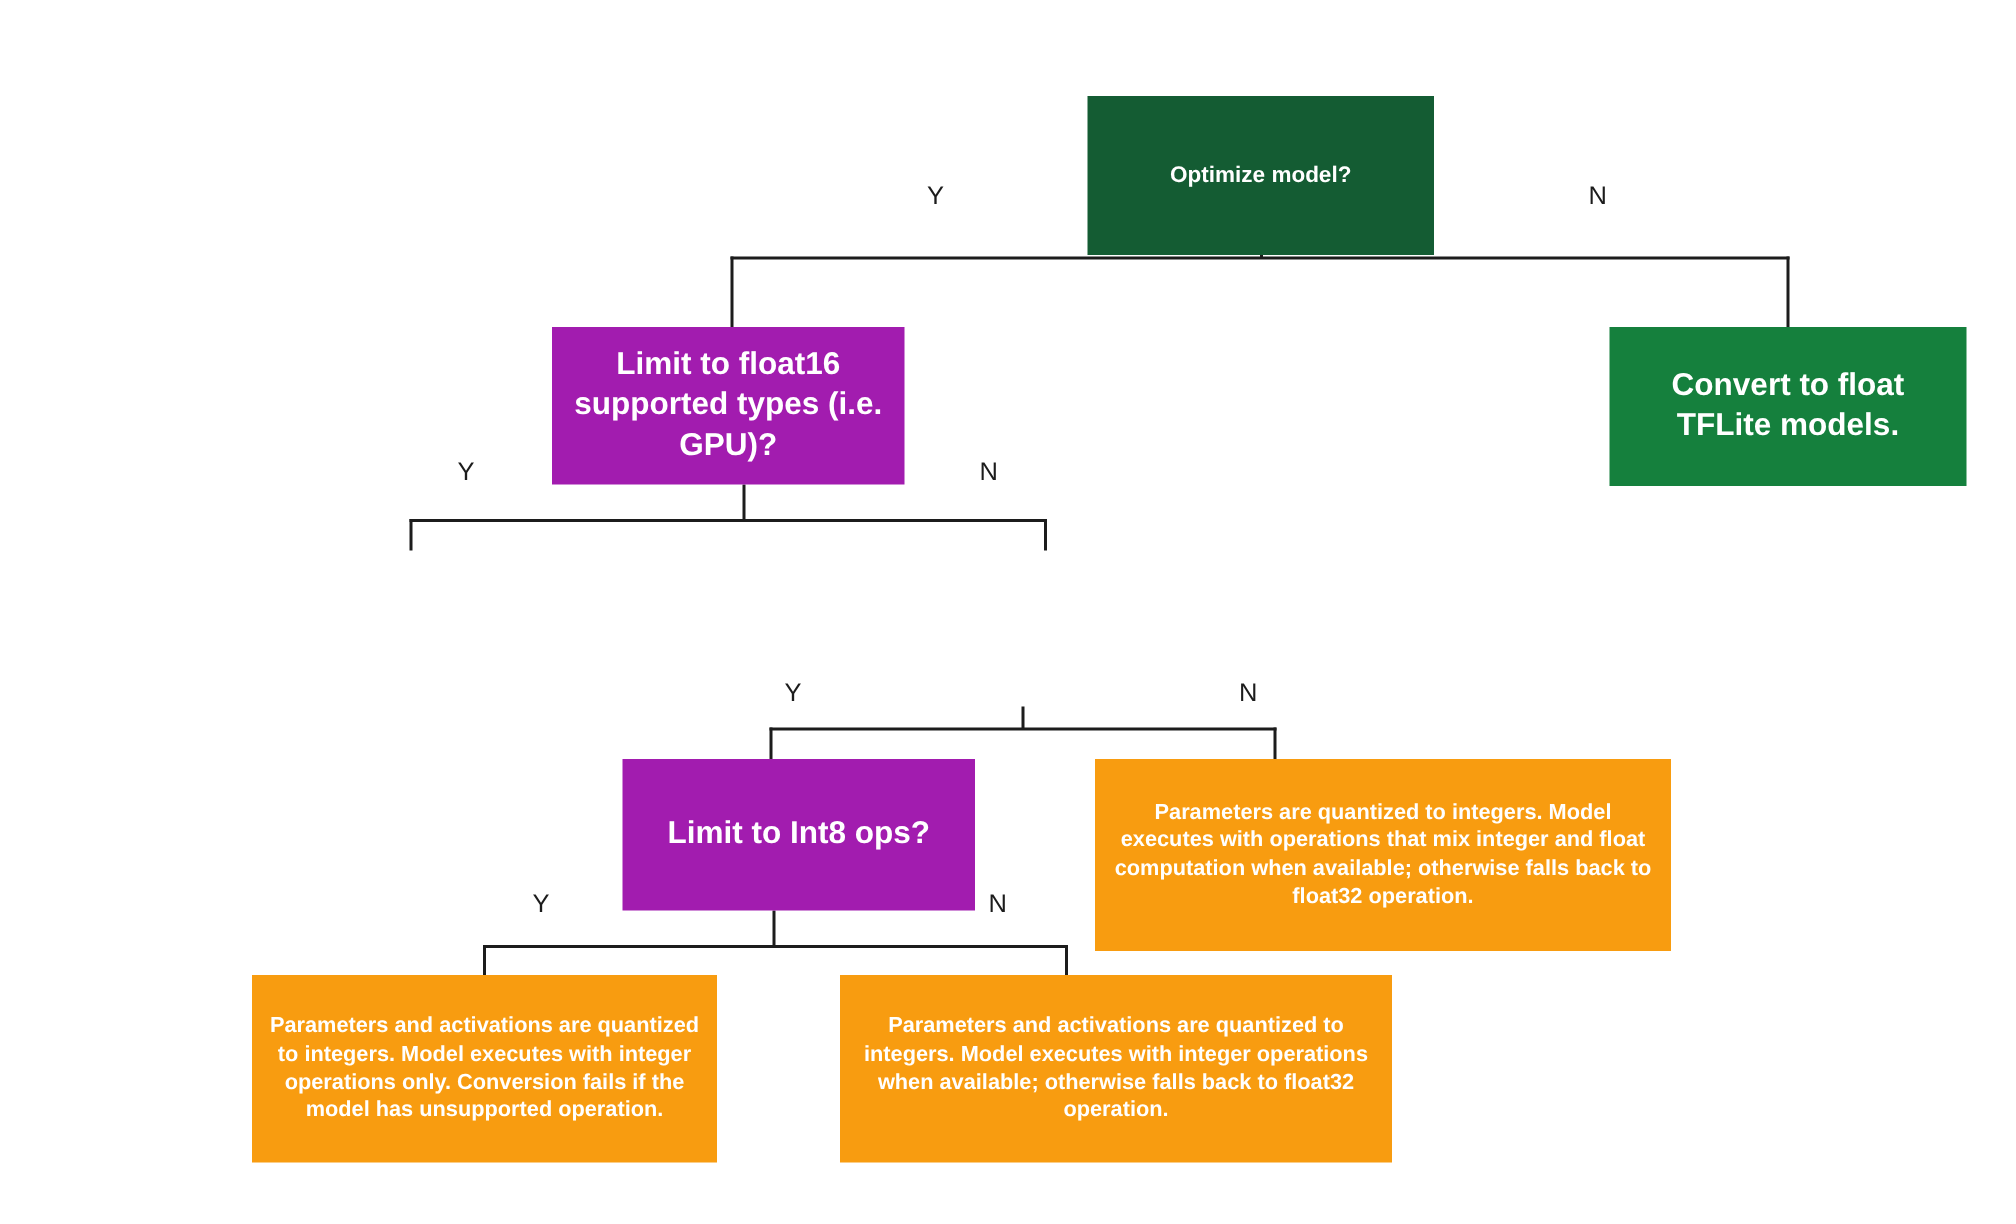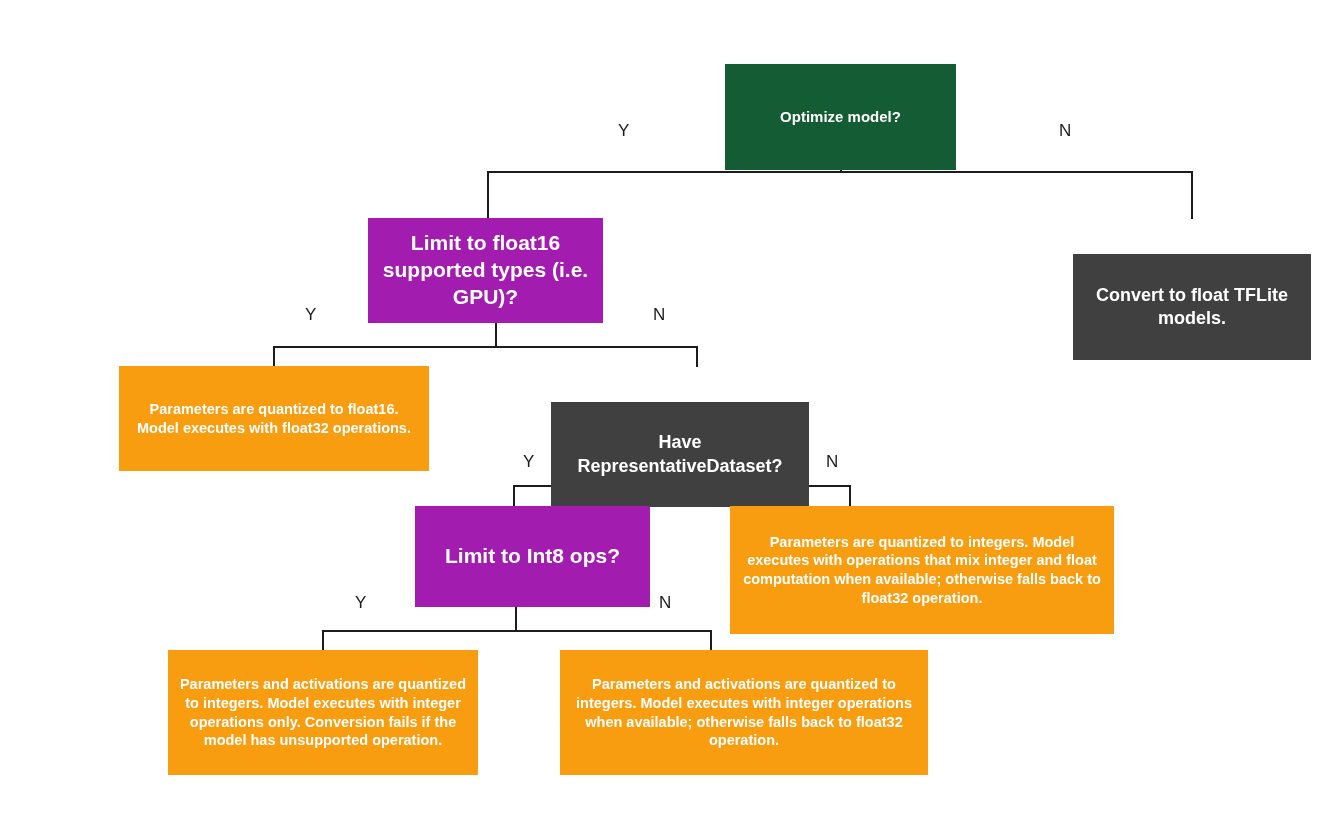--- a/index.html
+++ b/index.html
@@ -25,21 +25,21 @@
     text-align: center;
     color: #ffffff;
     font-weight: bold;
     line-height: 1.28;
     box-sizing: border-box;
     padding: 4px 8px;
     z-index: 2;
   }
   .node-decision-dark { background: #145c33; font-size: 15px; }
   .node-decision-bright { background: #a21caf; font-size: 21px; }
-  .node-decision-mid { background: #404040; font-size: 18px; margin-top: 36px; }
+  .node-decision-mid { background: #15803d; font-size: 21px; }
   .node-terminal { background: #f89c10; font-size: 14.5px; }
   .edge {
     position: absolute;
     background: #1c1c1c;
     z-index: 1;
   }
   .edge-v { width: 1.5px; }
   .edge-h { height: 1.5px; }
   .branch-label {
     position: absolute;
@@ -74,23 +74,21 @@
   <div class="node node-decision-mid" style="left:1073px; top:218px; width:238px; height:106px;">Convert to float TFLite models.</div>
 
   <div class="edge edge-v" style="left:495px; top:323px; width:1.5px; height:24px;"></div>
   <div class="edge edge-h" style="left:273px; top:346px; width:425px; height:1.5px;"></div>
   <div class="edge edge-v" style="left:273px; top:346px; width:1.5px; height:21px;"></div>
   <div class="edge edge-v" style="left:696px; top:346px; width:1.5px; height:21px;"></div>
 
   <div class="branch-label" style="left:305px; top:306px;">Y</div>
   <div class="branch-label" style="left:653px; top:306px;">N</div>
 
-  <div class="node node-terminal" style="left:119px; top:366px; width:310px; height:105px;">Parameters are quantized to float16. Model executes with float32 operations.</div>
 
-  <div class="node node-decision-mid" style="left:551px; top:366px; width:258px; height:105px;">Have RepresentativeDataset?</div>
 
   <div class="edge edge-v" style="left:681px; top:471px; width:1.5px; height:15px;"></div>
   <div class="edge edge-h" style="left:513px; top:485px; width:338px; height:1.5px;"></div>
   <div class="edge edge-v" style="left:513px; top:485px; width:1.5px; height:22px;"></div>
   <div class="edge edge-v" style="left:849px; top:485px; width:1.5px; height:22px;"></div>
 
   <div class="branch-label" style="left:523px; top:453px;">Y</div>
   <div class="branch-label" style="left:826px; top:453px;">N</div>
 
   <div class="node node-decision-bright" style="left:415px; top:506px; width:235px; height:101px;">Limit to Int8 ops?</div>

